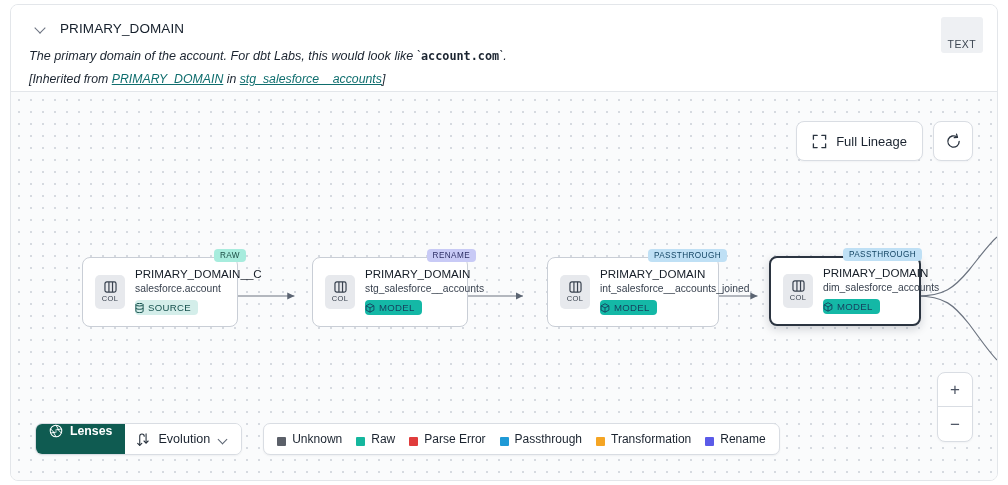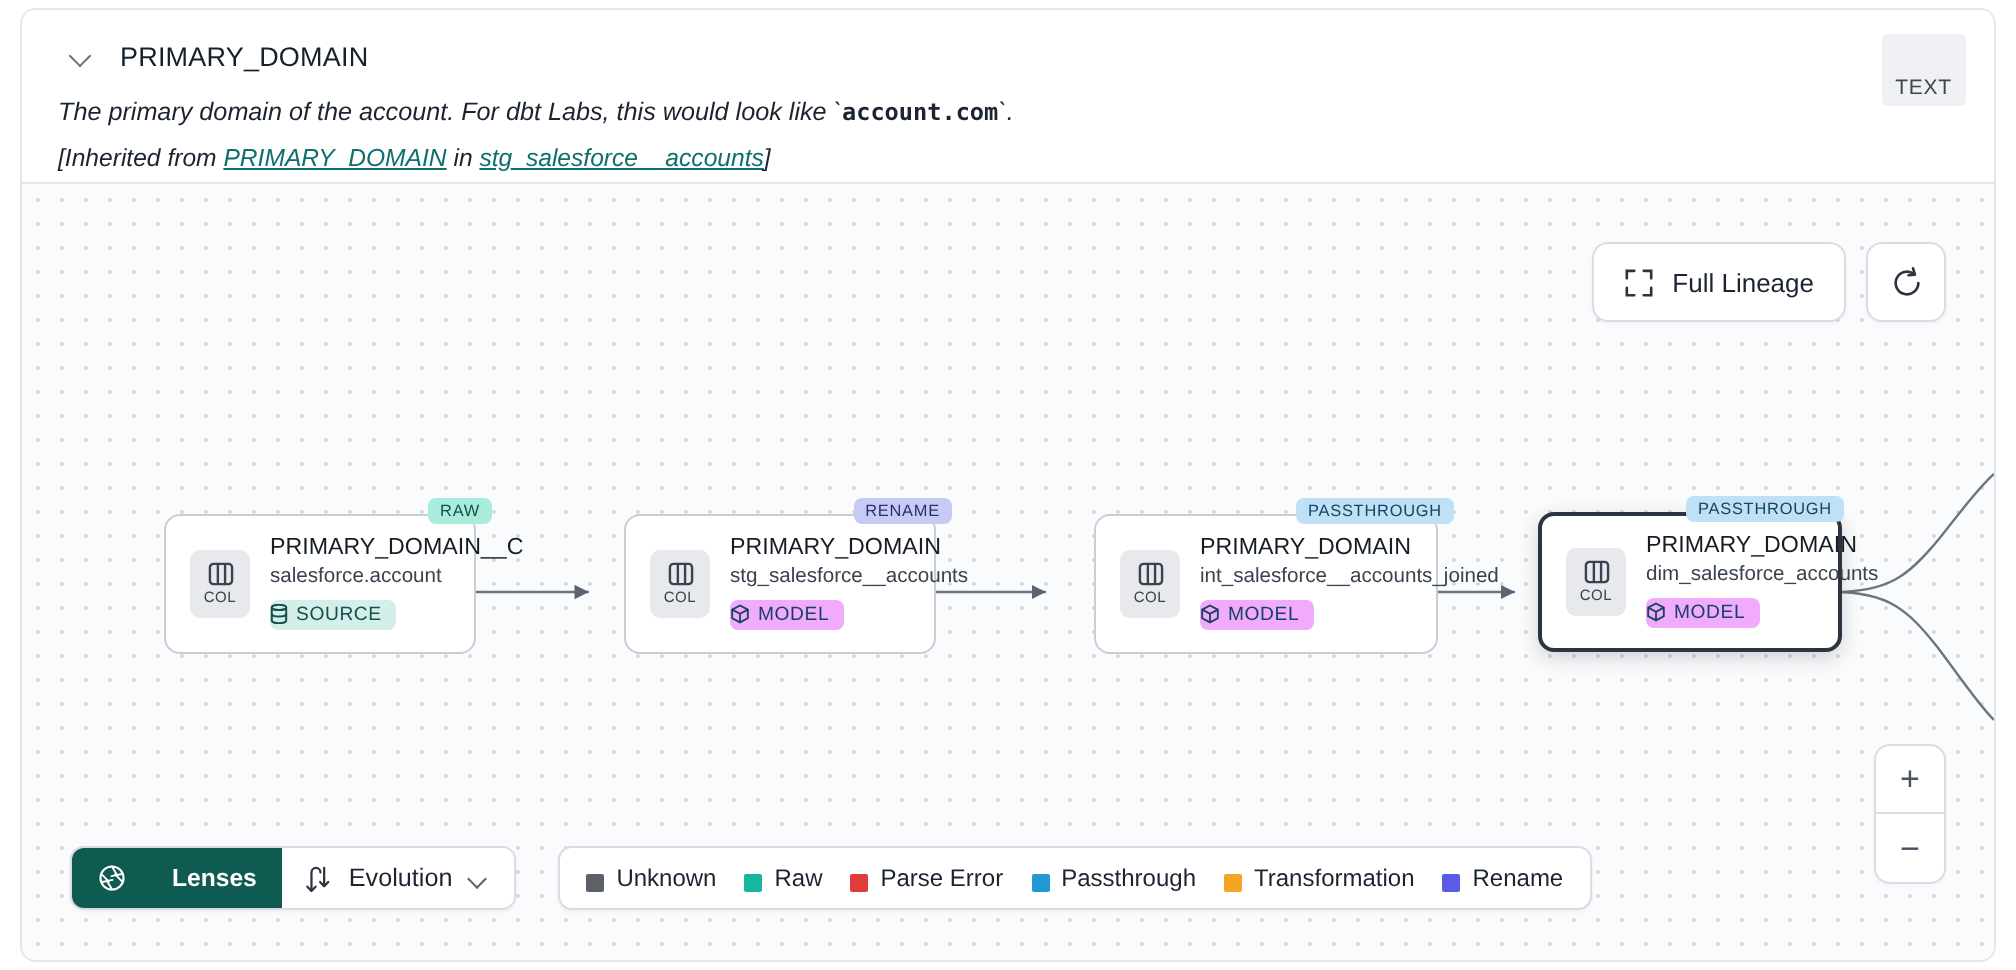--- a/index.html
+++ b/index.html
@@ -177,21 +177,21 @@
   }
   .node-badge {
     display: inline-flex; align-items: center; gap: 4px;
     margin-top: 5px;
     padding: 2px 7px 2px 0;
     border-radius: 4px;
     font-size: 9.6px;
     letter-spacing: .3px;
   }
   .badge-source { background: #d4eeea; color: #14504c; }
-  .badge-model  { background: #f0abfc; color: #16425f; }
+  .badge-model  { background: #14b8a6; color: #16425f; }
 
   .tag {
     position: absolute;
     top: -9px;
     padding: 2px 6px;
     border-radius: 4px;
     font-size: 8.2px;
     letter-spacing: .4px;
   }
   .tag-raw         { background: #a7ecdd; color: #1c4d45; }
@@ -214,21 +214,21 @@
   .lens-group {
     display: flex; align-items: stretch;
     height: 32px;
     border-radius: 7px;
     overflow: hidden;
     border: 1px solid #d9dde3;
     background: #ffffff;
     box-shadow: 0 1px 2px rgba(16,24,40,.05);
   }
   .lens-btn {
-    display: flex; align-items: center; gap: 23px;
+    display: flex; gap: 7px;
     padding: 0 13px;
     background: #0f5b51;
     color: #ffffff;
     font-size: 12.3px;
     font-weight: bold;
   }
   .evolution-btn {
     display: flex; align-items: center; gap: 8px;
     padding: 0 12px 0 11px;
     background: #ffffff;

